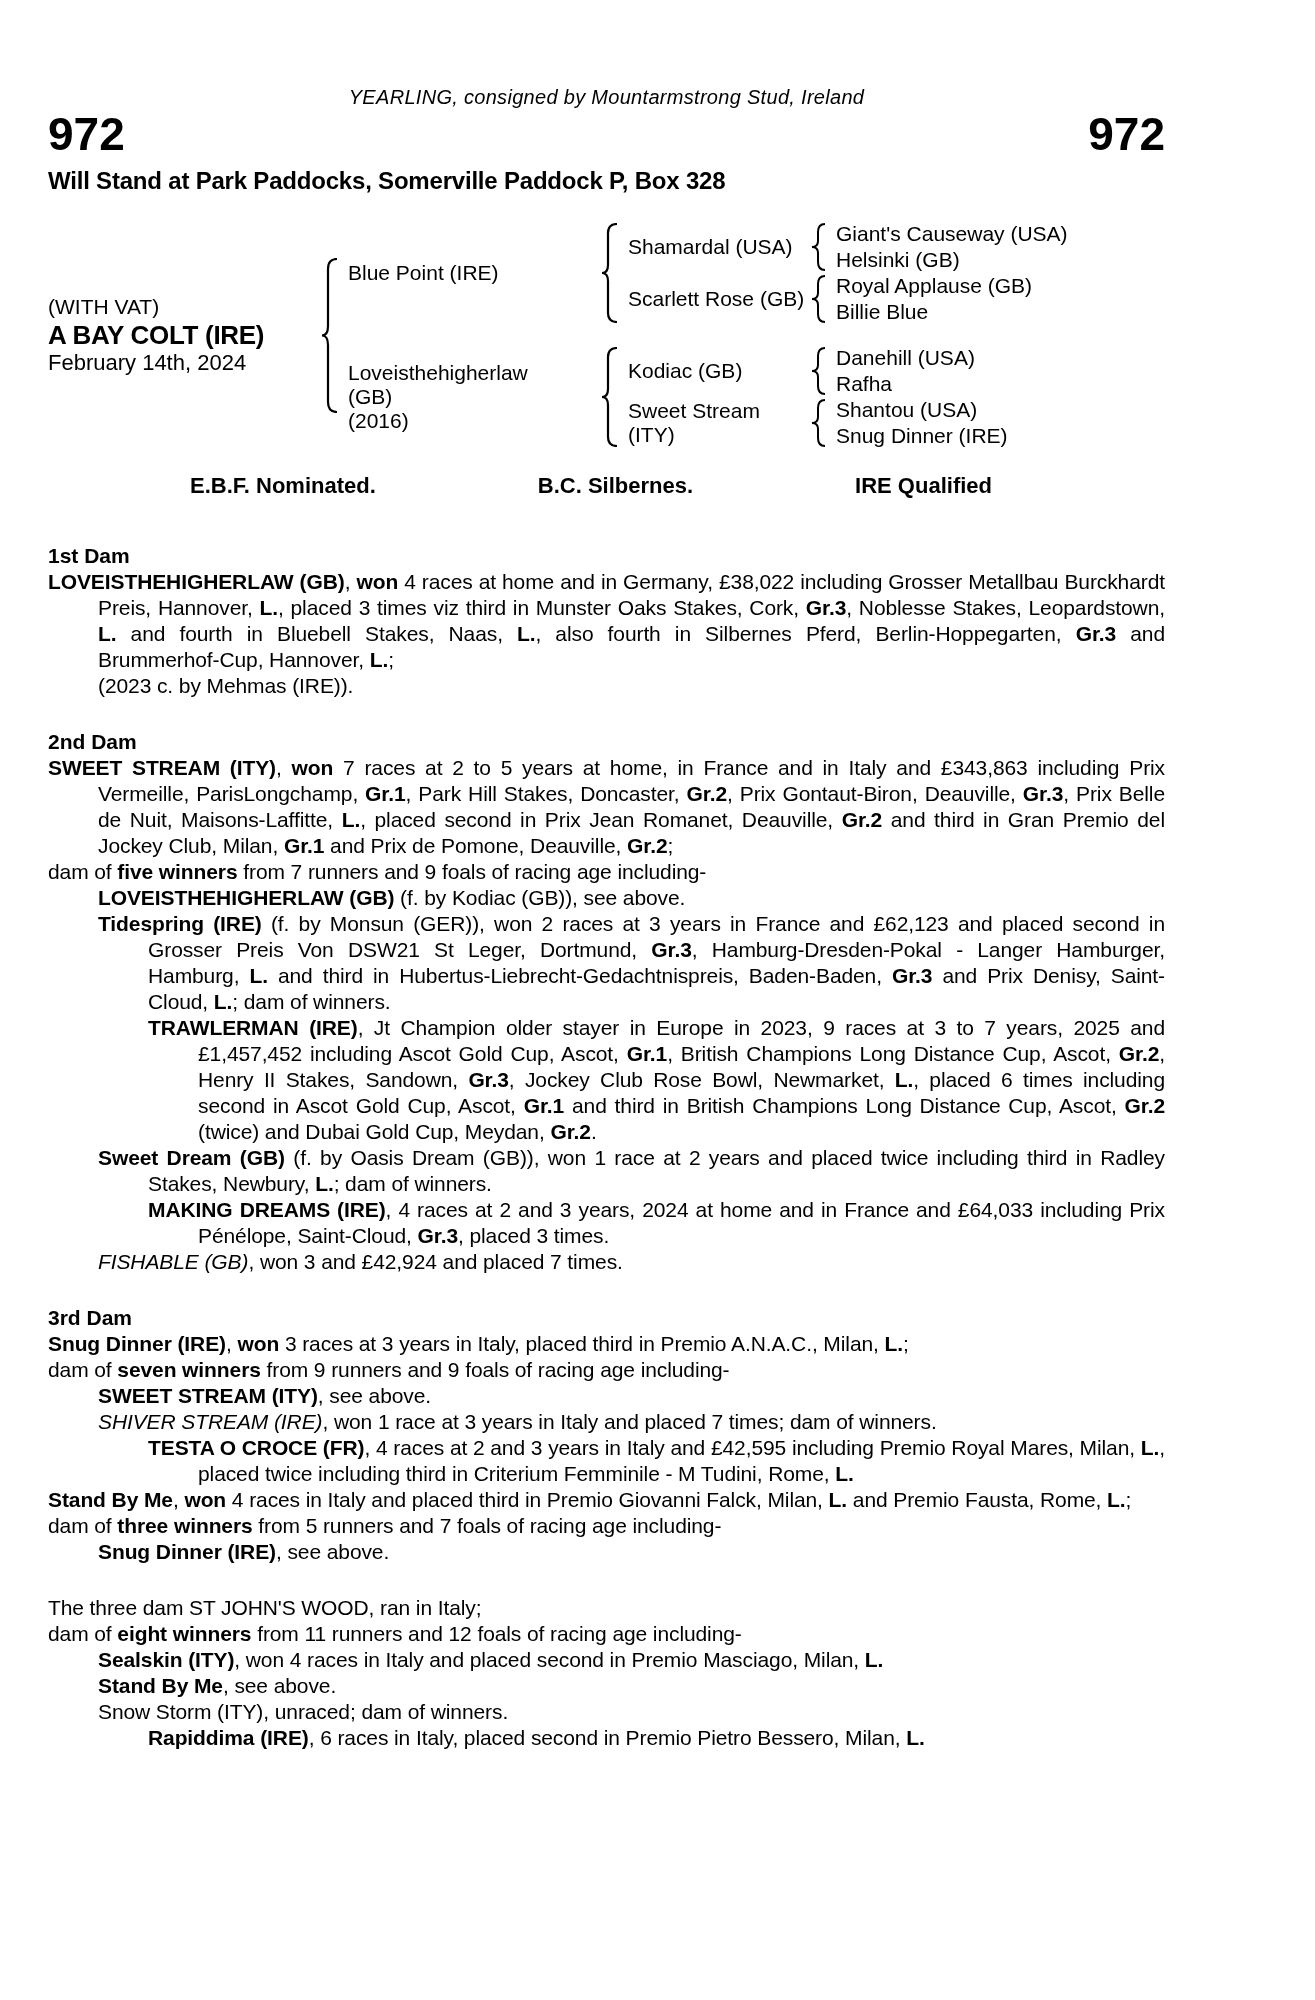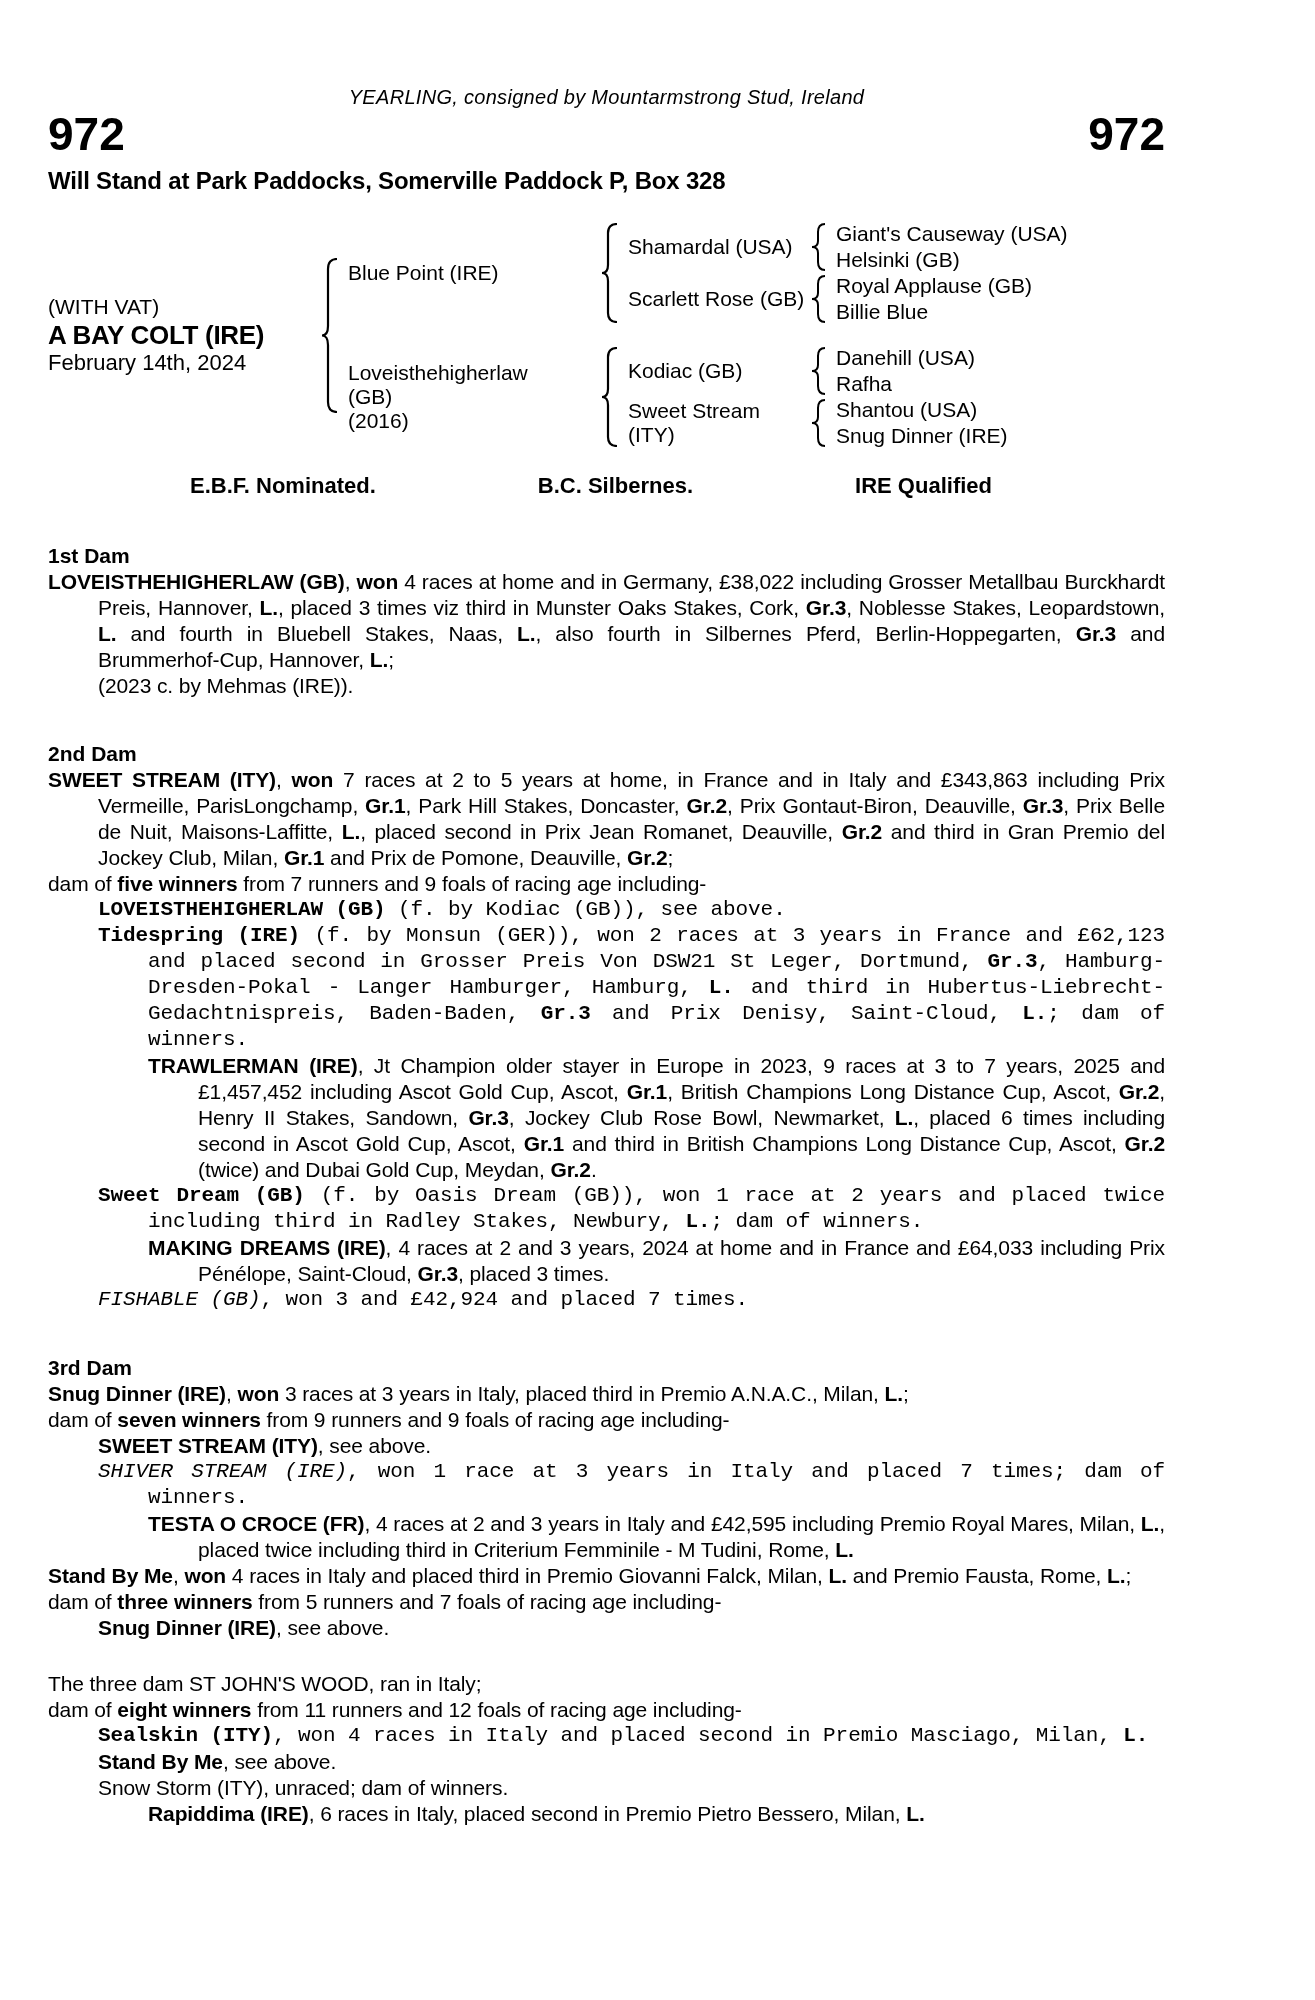--- a/index.html
+++ b/index.html
@@ -31,28 +31,28 @@
   .g2col{display:flex;flex-direction:column;}
   .g2unit{display:flex;align-items:center;height:52px;}
   .g2name{width:182px;padding-left:8px;font-size:21px;line-height:24px;white-space:pre-line;}
   .g3col{display:flex;flex-direction:column;justify-content:center;padding-left:8px;width:292px;}
   .g3name{font-size:21px;line-height:26px;white-space:nowrap;}
 
   .ebfrow{display:flex;justify-content:space-between;margin-top:24px;margin-left:142px;width:802px;}
   .ebfrow span{font-weight:bold;font-size:22px;}
 
   
-  .dam-head{font-weight:bold;font-size:21px;line-height:26px;margin-top:42px;}
+  .dam-head{font-weight:bold;font-size:21px;line-height:26px;margin-top:30px;}
   .dam-head.first{margin-top:44px;}
   .dam-head.fourth{margin-top:34px;}
   .para{margin:0;font-size:21px;line-height:26px;text-align:justify;letter-spacing:-0.1px;}
   .l0  {padding-left:0;}
   .l0h {padding-left:50px;text-indent:-50px;}
   .l1  {padding-left:50px;}
-  .l1h {padding-left:100px;text-indent:-50px;font-family:Liberation Mono, monospace;}
+  .l1h {padding-left:100px;text-indent:-50px;}
   .l2h {padding-left:150px;text-indent:-50px;}
   .nextdam{margin-top:30px;}
   .para b{font-weight:bold;}
   .para i{font-style:italic;}
 </style>
 </head>
 <body>
 
 <div class="page">
   <div class="content">

